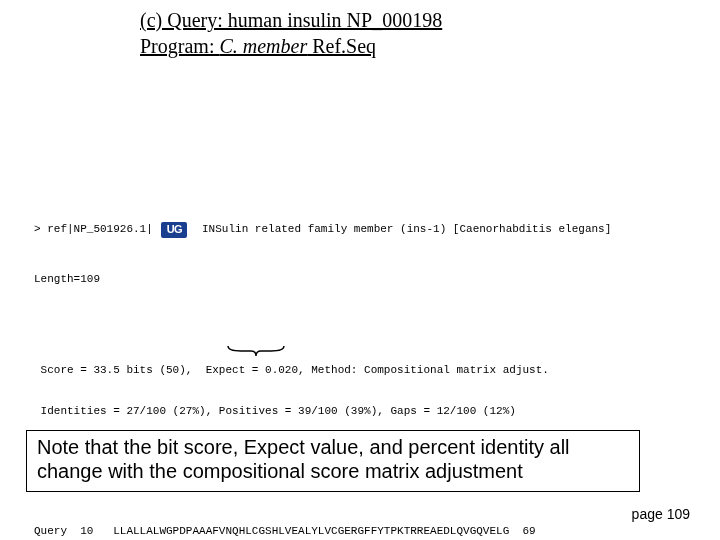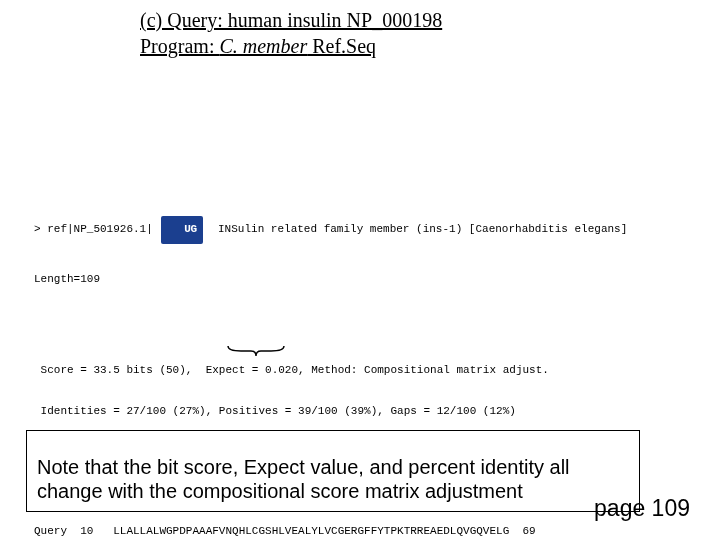--- a/index.html
+++ b/index.html
@@ -42,56 +42,55 @@
     align-items: center;
     height: 16px;
   }
   .ref-prefix { white-space: pre; }
   .ref-suffix { white-space: pre; padding-left: 6px;}
   .ug-badge {
     display: inline-flex;
     align-items: center;
     justify-content: center;
     width: 26px;
-    height: 28px;
+    height: 16px;
     background: #1b3f8f;
     color: #ffffff;
-    font-family: Liberation Mono, monospace;
+    font-family: Liberation Sans, sans-serif;
     font-weight: bold;
     font-size: 11px;
     letter-spacing: -0.5px;
     margin: 0 2px;
     border-radius: 2px;
-    padding-left: 16px;
   }
   .length-line { white-space: pre; margin-top: 8px; }
   .stats-block { margin-top: 8px; white-space: pre; }
   .align-block { margin-top: 10px; white-space: pre; }
   .brace-svg {
     position: absolute;
     left: 192px;
     top: 149px; 
   }
   .note-box {
     position: absolute;
     left: 26px;
     top: 430px;
     width: 592px;
     border: 1px solid #000000;
-    padding: 24px 10px 8px 10px;
+    padding: 4px 10px 8px 10px;
     font-family: Arial, Helvetica, sans-serif;
     font-size: 20px;
     line-height: 1.2;
   }
   .page-number {
     position: absolute;
     right: 30px;
     bottom: 18px;
     font-family: Arial, Helvetica, sans-serif;
-    font-size: 23px;
+    font-size: 14px;
   }
 </style>
 </head>
 <body>
 
 <div class="page">
 
   <div class="header-block">
     <div>(c) Query: human insulin NP_000198</div>
     <div>

